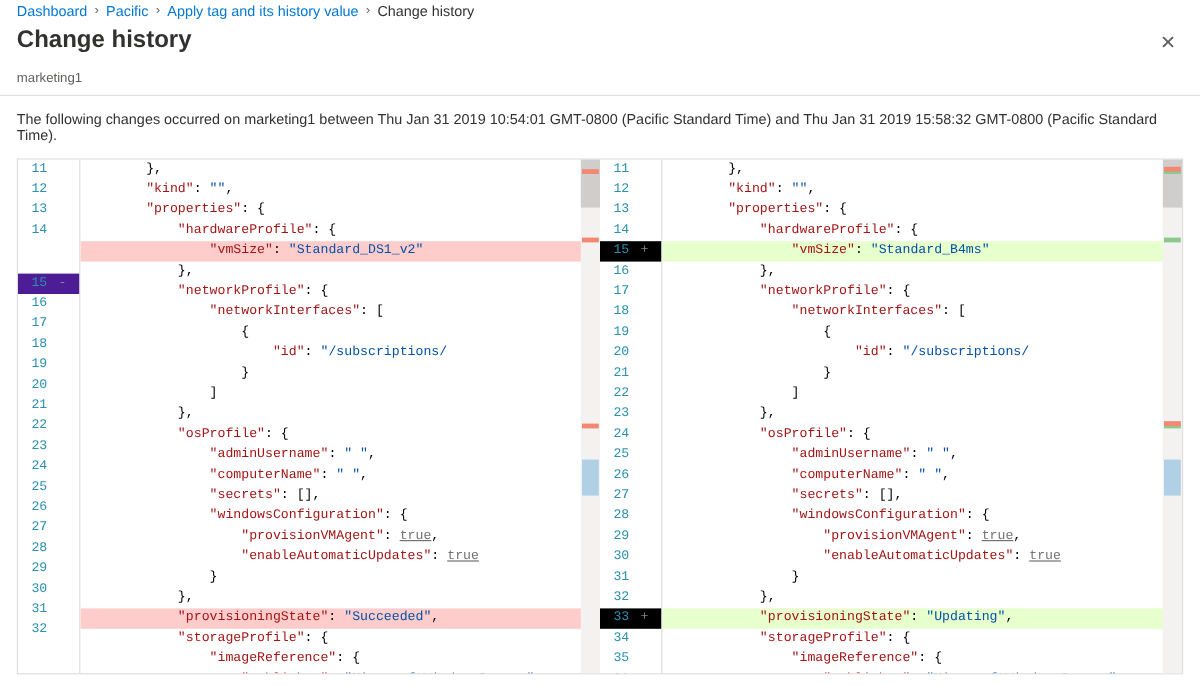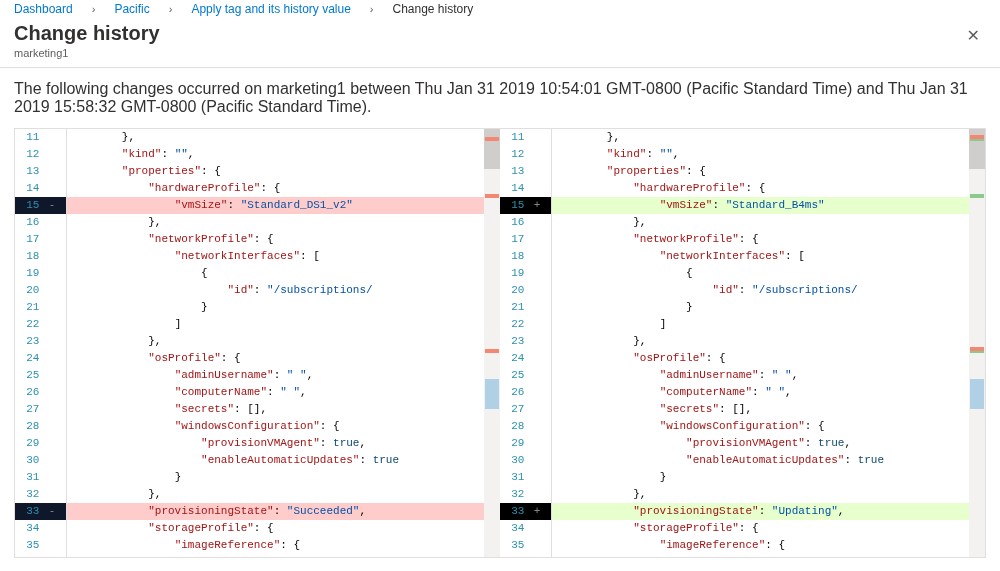--- a/index.html
+++ b/index.html
@@ -10,37 +10,36 @@
     color: #323130;
     background: #ffffff;
     width: 1000px; height: 571px;
     overflow: hidden;
   }
   .breadcrumb {
     display: flex; align-items: center;
     padding: 2px 14px;
     font-size: 12px;
     color: #0078d4;
-    gap: 13px;
   }
   .breadcrumb span.sep { color: #605e5c; margin: 0 6px; font-size: 11px; }
   .breadcrumb .bc-item { cursor: pointer; }
   .breadcrumb .bc-item.current { color: #323130; cursor: default; }
   .header {
     display: flex; justify-content: space-between; align-items: flex-start;
     padding: 4px 14px 8px 14px;
     border-bottom: 1px solid #e1dfdd;
   }
   .header h1 { margin: 0; font-size: 20px; font-weight: 600; color: #323130; }
-  .header .sub { font-size: 11px; color: #605e5c; margin-top: 2px; }
+  .header .sub { font-size: 11px; color: #605e5c; margin-top: 14px; }
   .close-icon {
     font-size: 16px; color: #605e5c; cursor: pointer;
     padding: 4px 6px;
   }
-  .desc { padding: 12px 14px; font-size: 16px; color: #323130; }
+  .desc { padding: 12px 14px; font-size: 12px; color: #323130; }
   .diff-wrapper {
     display: flex;
     margin: 0 14px;
     border: 1px solid #e1dfdd;
     height: 430px;
     font-family: Consolas, Monaco, "Courier New", monospace;
     font-size: 11px;
     position: relative;
   }
   .pane {
@@ -67,29 +66,29 @@
     white-space: pre;
     position: relative;
   }
   .code .line {
     height: 17px; line-height: 17px;
     padding-left: 2px;
     white-space: pre;
   }
   .line.removed { background: #ffcccc; }
   .line.added   { background: #e6ffcc; }
-  .gutter div.removed { background: #0f172a; }
+  .gutter div.removed { background: #4c1d95; margin-top: 27px; }
   .gutter div.added   { background: #000000; }
   .gutter .marker { display: inline-block; width: 12px; text-align: center; color: #888; }
 
   
   .tk-key { color: #a31515; }
   .tk-str { color: #0451a5; }
   .tk-punc { color: #000000; }
-  .tk-bool { color: #0c4a6e; }
+  .tk-bool { color: #737373; text-decoration: underline; }
 
   
   .overview {
     position: absolute;
     top: 0;
     bottom: 0;
     width: 16px;
     background: linear-gradient(#f3f2f1,#f3f2f1);
   }
   .overview.left  { left: calc(50% - 16px); }

